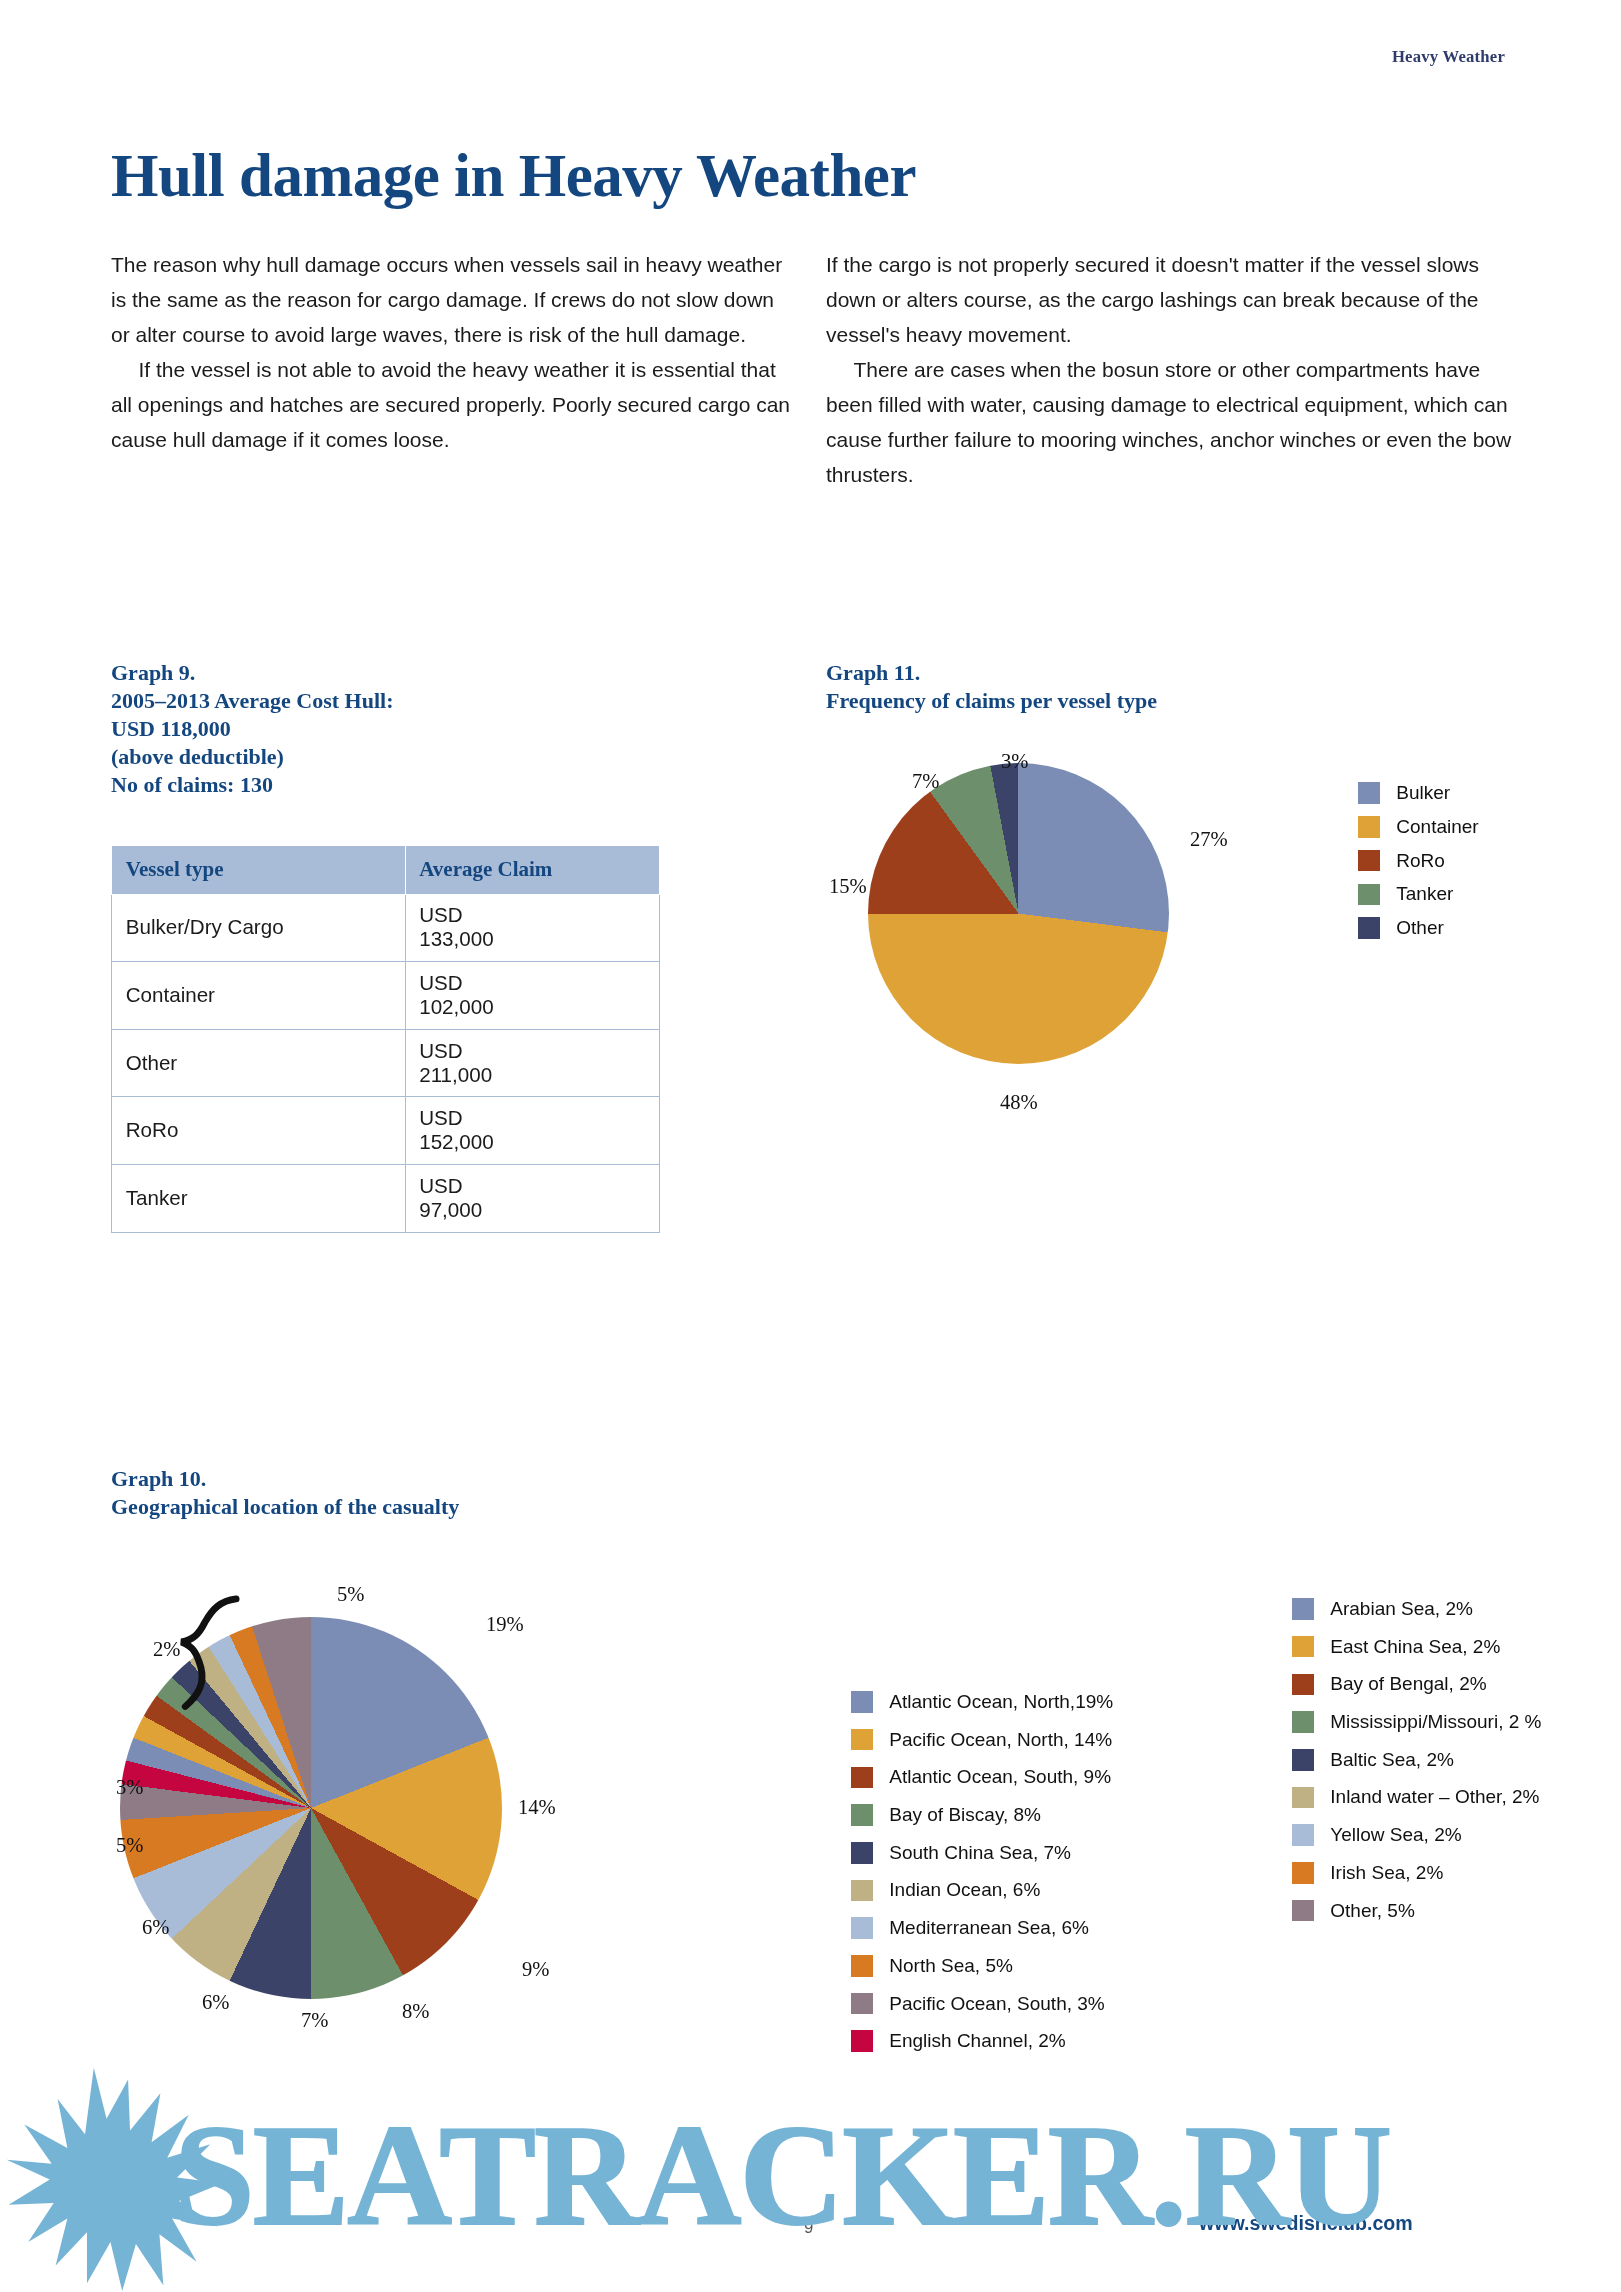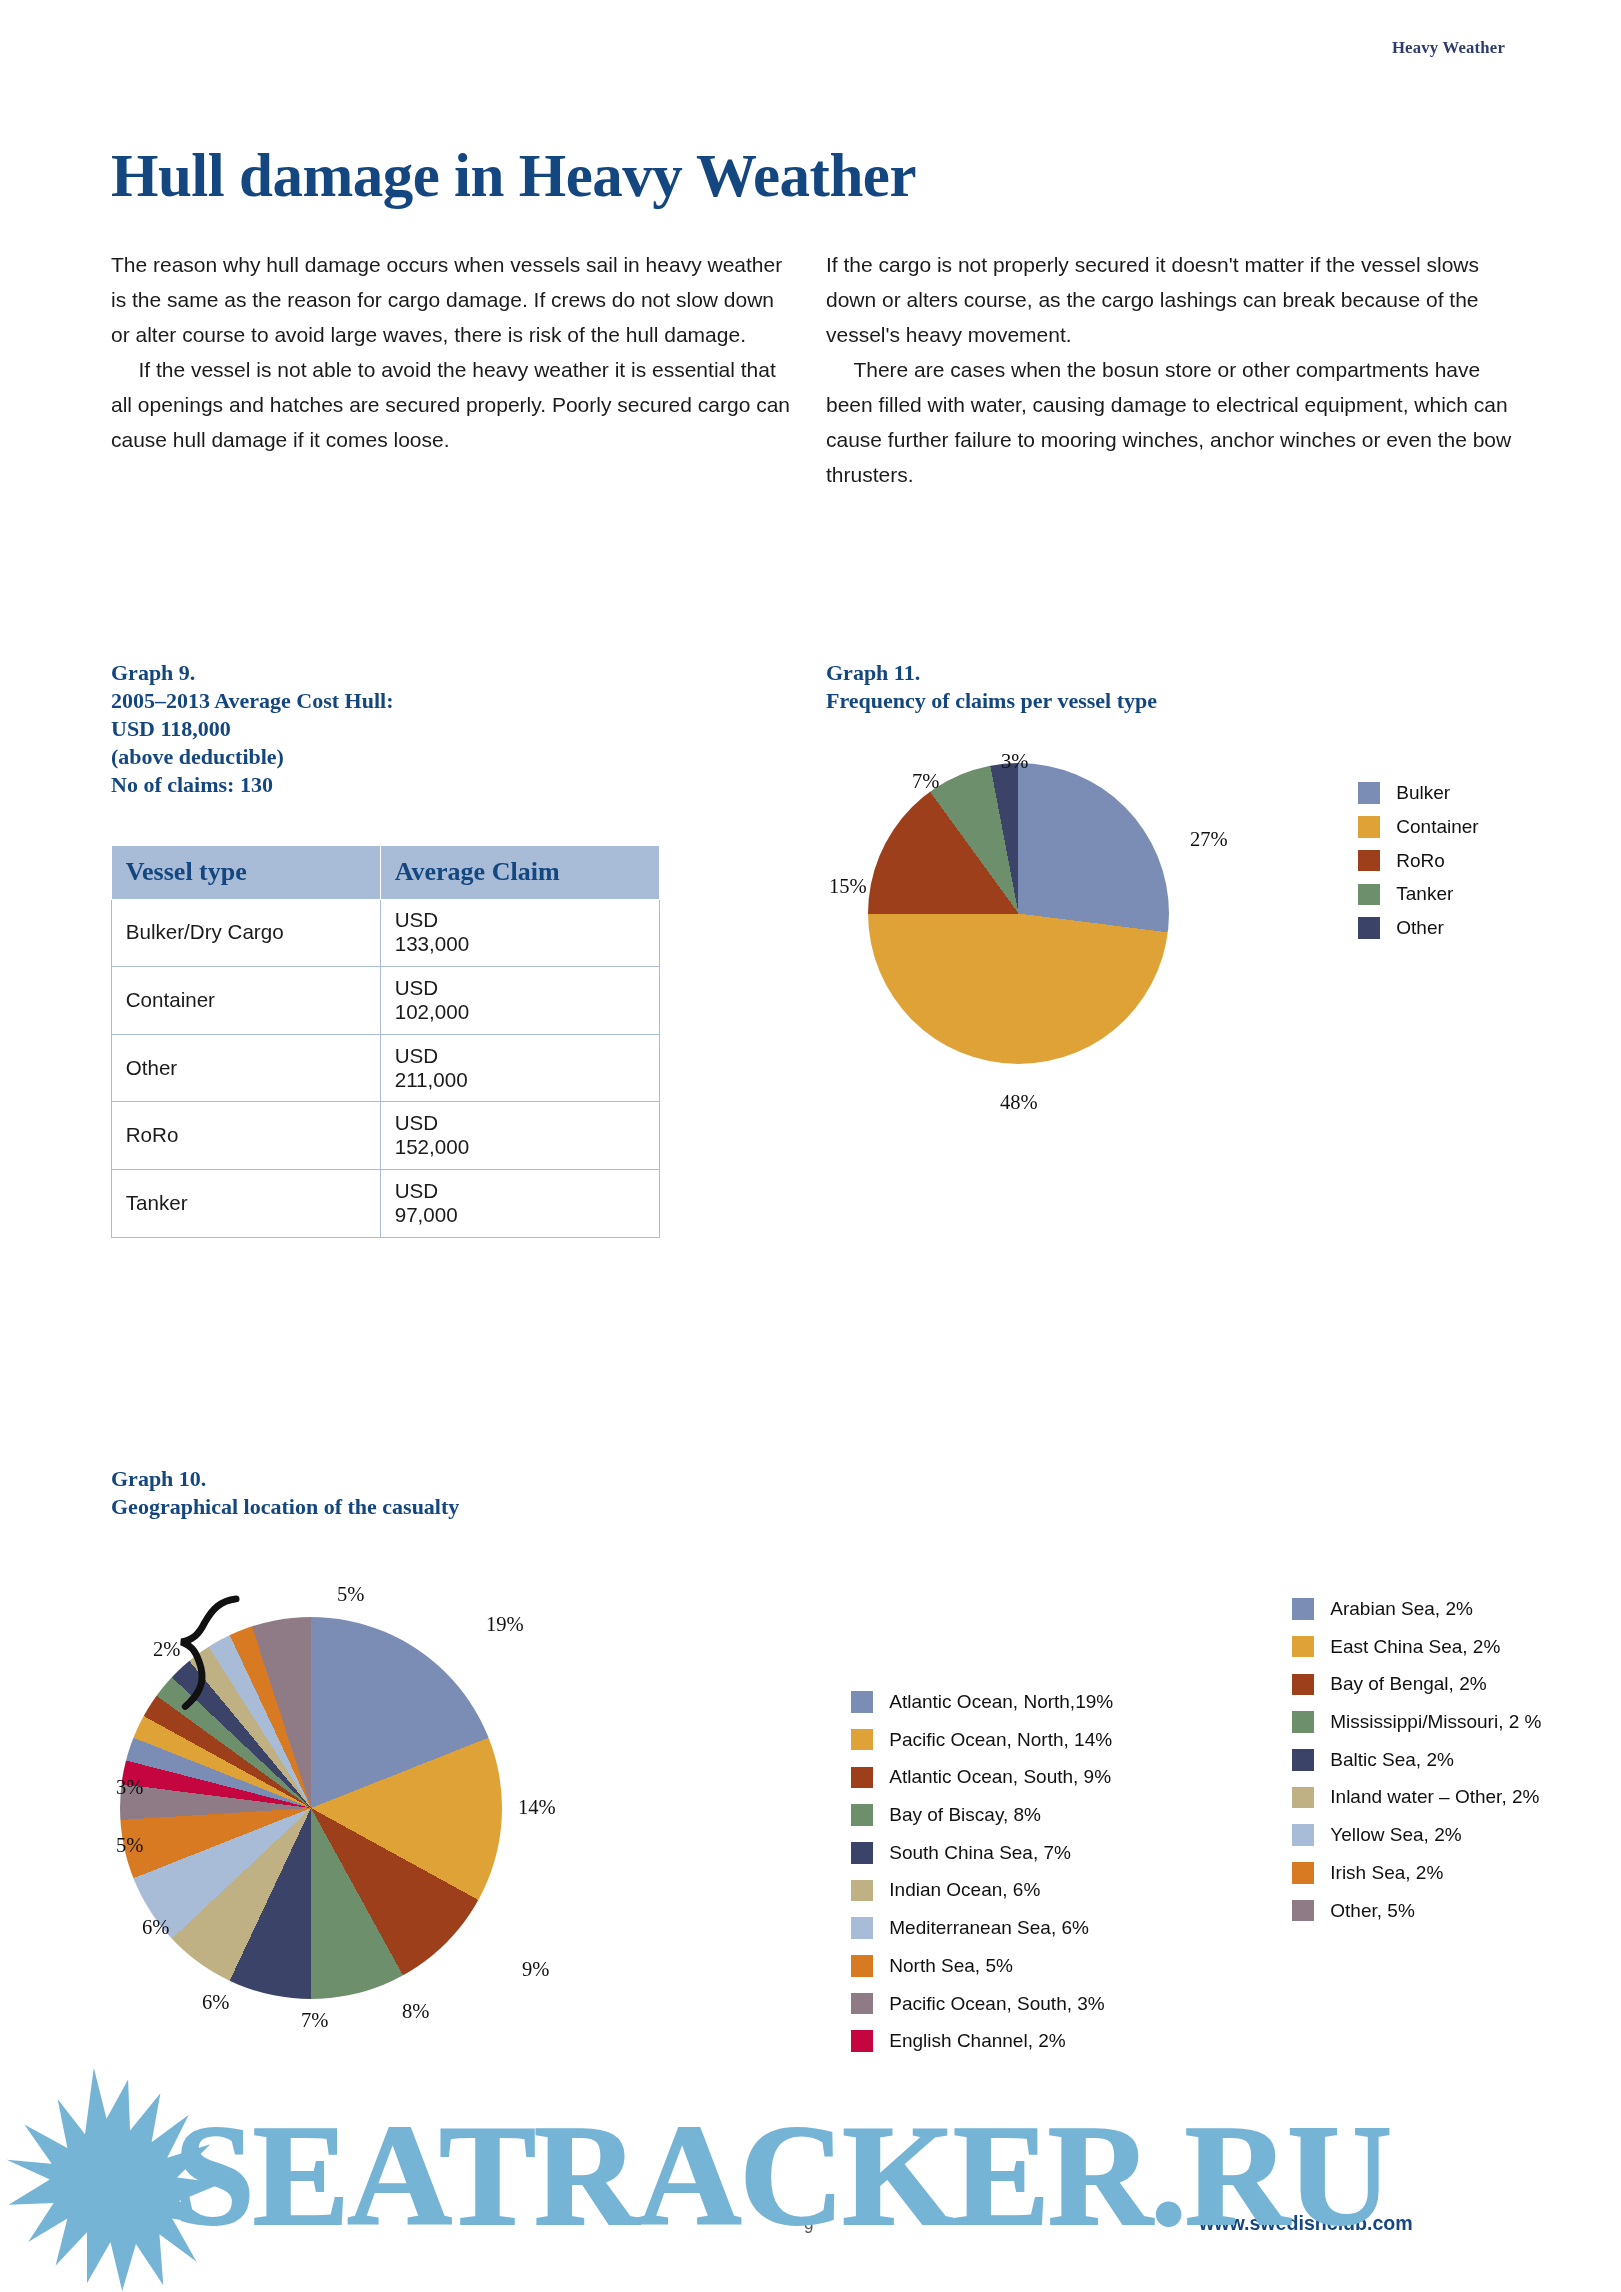--- a/index.html
+++ b/index.html
@@ -6,21 +6,21 @@
   html, body {
     width: 1621px; height: 2293px;
     background: #ffffff;
     font-family: "Liberation Sans", sans-serif;
     overflow: hidden;
   }
   .page { position: relative; width: 1621px; height: 2293px; background:#fff; }
 
   
   .running-head {
-    position: absolute; top: 38px; right: 116px;
+    position: absolute; top: 47px; right: 116px;
     font-family: "Liberation Serif", serif;
     font-size: 16.7px; font-weight: bold; letter-spacing: 0.2px;
     color: #2e3b6b;
   }
 
   
   .page-title {
     position: absolute; left: 111px; top: 145px;
     font-family: "Liberation Serif", serif;
     font-size: 61px; font-weight: bold;
@@ -62,21 +62,21 @@
     width: 549px;
     border-collapse: collapse;
     font-size: 20.6px;
     font-family: "Liberation Sans", sans-serif;
   }
   .claims-table th {
     background: #a8bcd8;
     color: #14467f;
     font-family: "Liberation Serif", serif;
     font-weight: bold;
-    font-size: 26px;
+    font-size: 21px;
     text-align: left;
     padding: 10.8px 13.7px 11.8px 13.7px;
     border: 1px solid #ffffff;
   }
   .claims-table td {
     background: #ffffff;
     border: 1px solid #a8bcd8;
     padding: 8.8px 13.7px 9.8px 13.7px;
     color: #1b1b1b;
     height: 50px;

